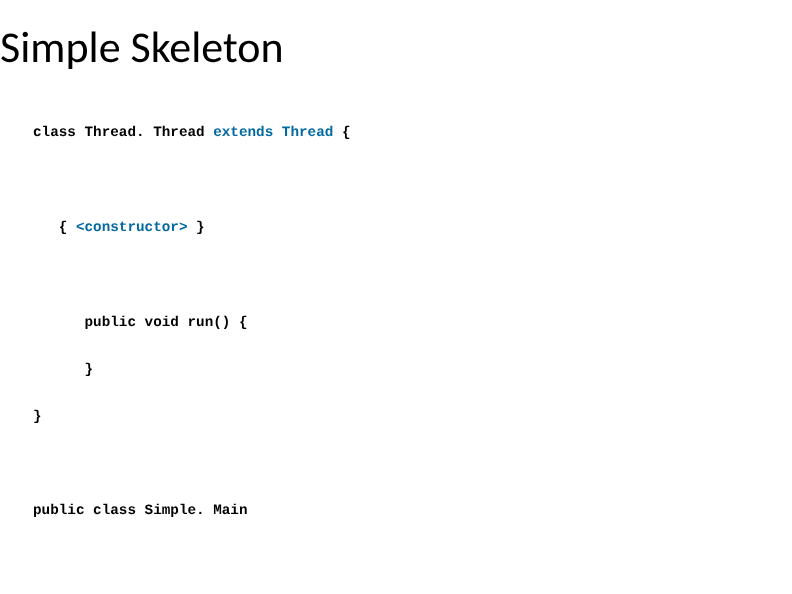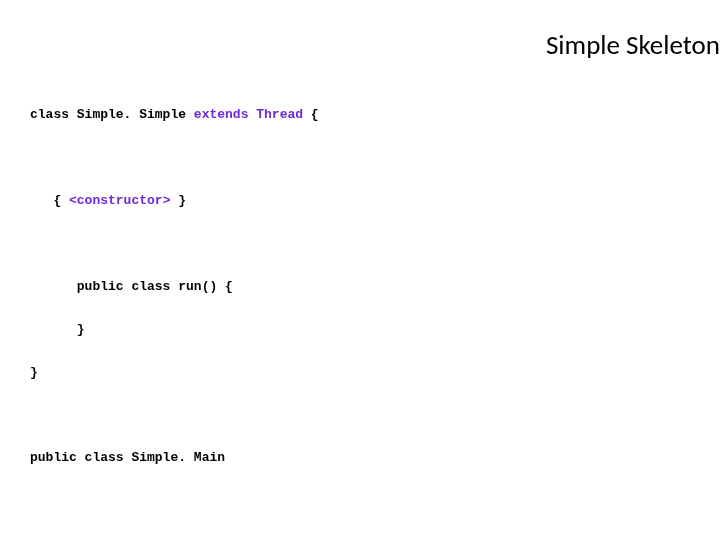--- a/index.html
+++ b/index.html
@@ -10,45 +10,45 @@
     background: #ffffff;
     font-family: "Courier New", monospace;
     font-size: 13px;
     font-weight: bold;
     color: #000;
     overflow: hidden;
     box-sizing: border-box;
   }
   .title {
     font-family: Calibri, "Segoe UI", sans-serif;
-    font-size: 27px;
+    font-size: 40px;
     font-weight: 400;
-    text-align: right;
+    text-align: left;
     color: #000;
-    padding-top: 28px;
+    padding-top: 18px;
     padding-bottom: 22px;
   }
   .code {
     padding: 0 30px;
     line-height: 1.65;
     white-space: pre;
   }
-  .kw-olive { color: #6d28d9; }
+  .kw-olive { color: #0369a1; }
 </style>
 </head>
 <body>
 
 <div class="title">Simple Skeleton</div>
 
 <div class="code">
-<div><span>class Simple. Simple </span><span class="kw-olive">extends Thread</span><span> {</span></div>
+<div><span>class Thread. Thread </span><span class="kw-olive">extends Thread</span><span> {</span></div>
 <div>&nbsp;</div>
 <div><span>   { </span><span class="kw-olive">&lt;constructor&gt;</span><span> }</span></div>
 <div>&nbsp;</div>
-<div><span>      public class run() {</span></div>
+<div><span>      public void run() {</span></div>
 <div><span>      }</span></div>
 <div><span>}</span></div>
 <div>&nbsp;</div>
 <div><span>public class Simple. Main</span></div>
 
 
 
 
 
 

